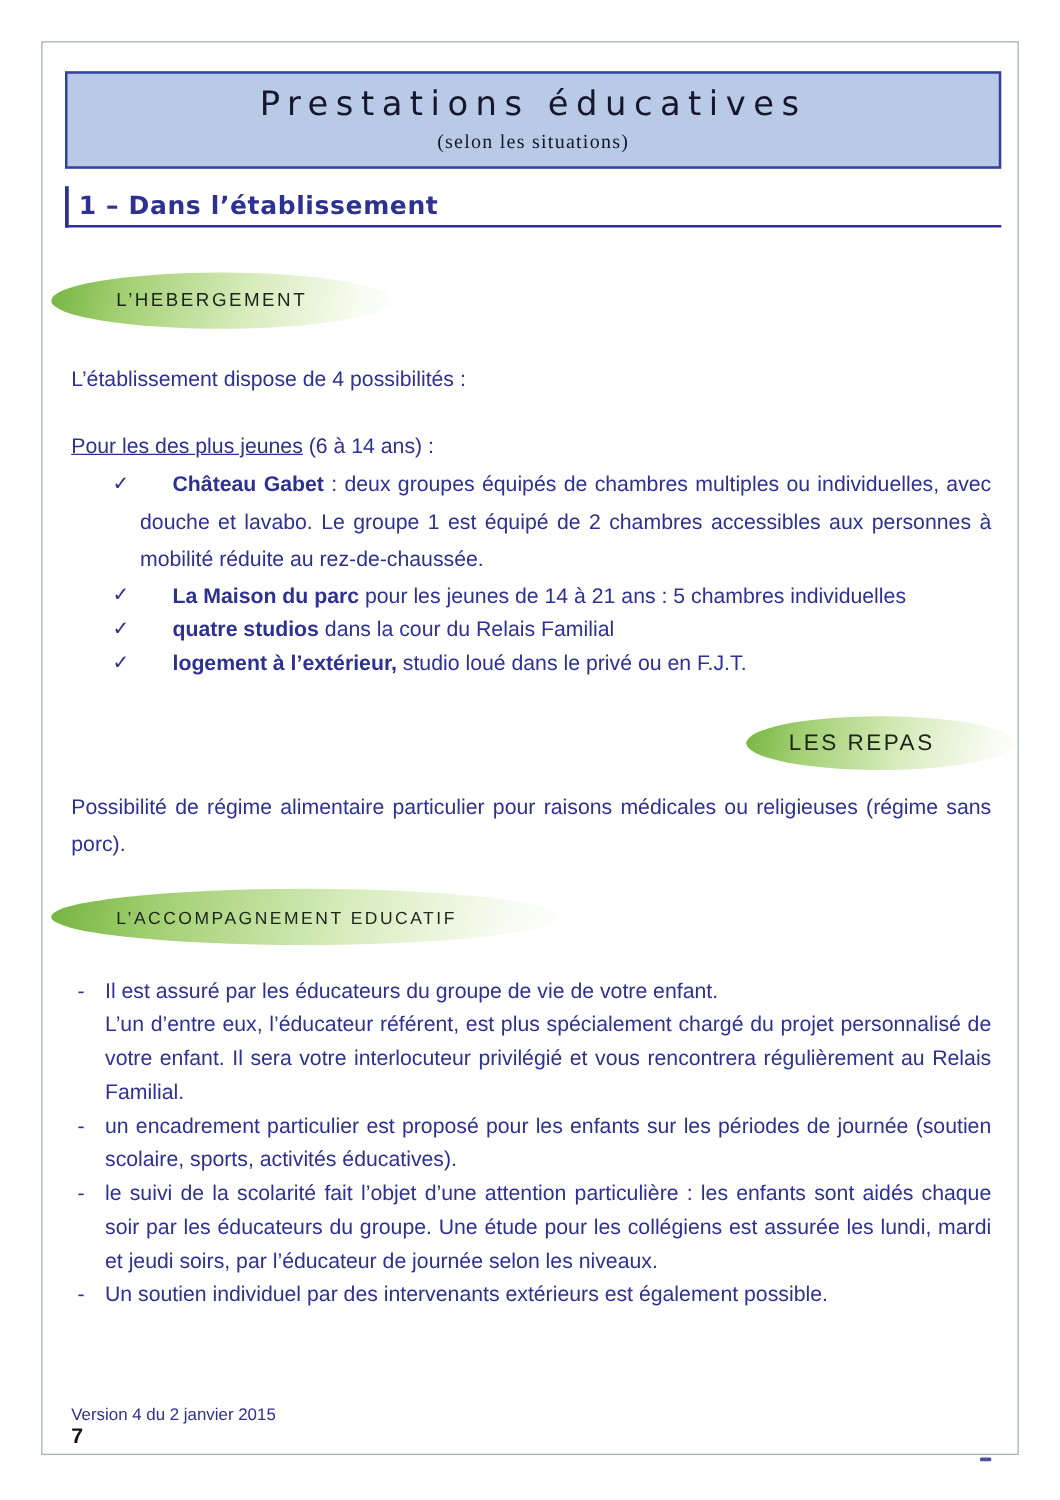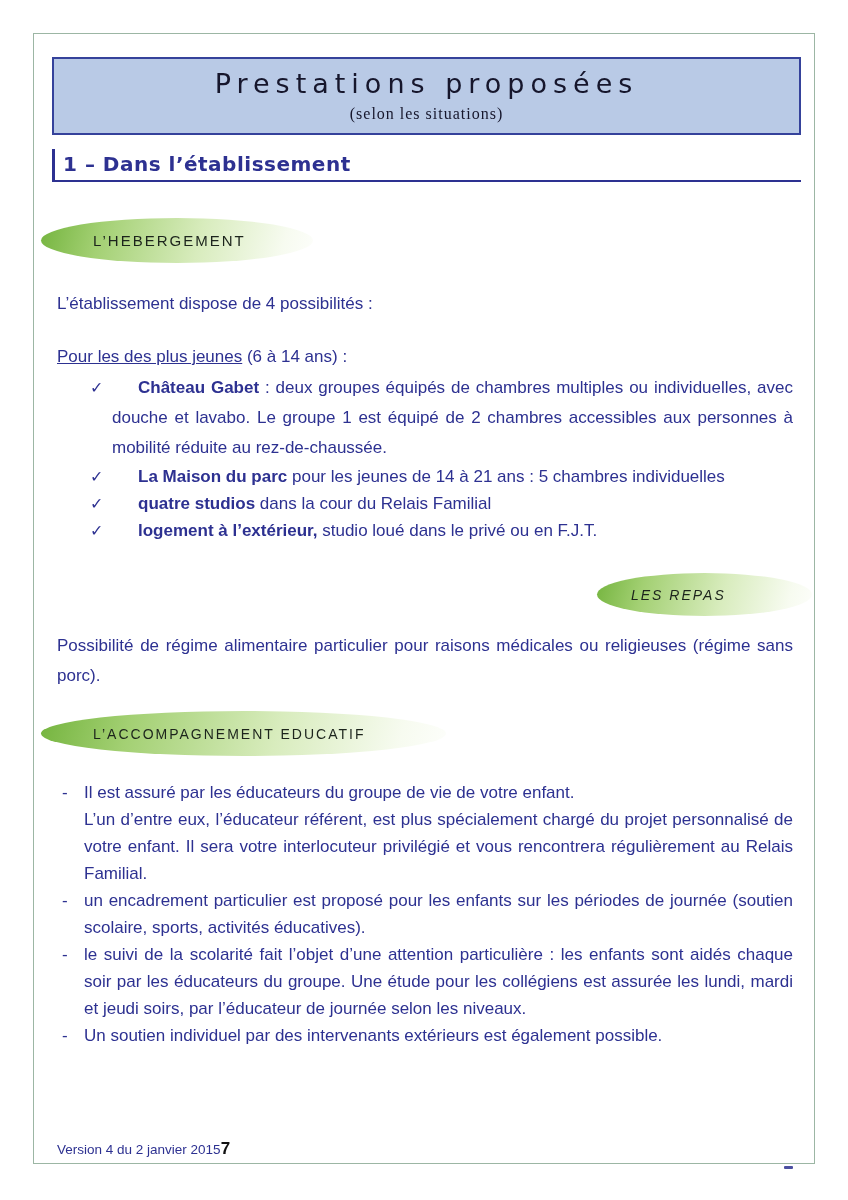--- a/index.html
+++ b/index.html
@@ -30,21 +30,21 @@
     padding:3px 0 4px 8px;font-size:20px;font-weight:bold;color:#2d3191;letter-spacing:.5px;
     font-family:"DejaVu Sans",sans-serif;
   }
   
   .badge{
     border-radius:50%;display:flex;align-items:center;box-sizing:border-box;
     background:linear-gradient(105deg,#74b43e 0%,#a3d073 22%,#d8ecbd 58%,#f7fbf0 88%,#fdfefb 100%);
     color:#1c241c;letter-spacing:2px;font-weight:500;
   }
   .badge-hebergement{width:272px;height:45px;margin:36px 0 0 7px;padding-left:52px;font-size:15px;}
-  .badge-repas{width:215px;height:43px;margin:29px 2px 0 auto;padding-left:34px;font-size:14px;font-style:italic;}
+  .badge-repas{width:215px;height:43px;margin:29px 2px 0 auto;padding-left:34px;font-size:18px;}
   .badge-accompagnement{width:405px;height:45px;margin:20px 0 0 7px;padding-left:52px;font-size:14px;}
   
   .body-text{color:#2d3191;font-size:17px;}
   .intro{margin:26px 21px 10px 23px;line-height:30px;}
   .lead{margin:23px 21px 0 23px;line-height:30px;}
   .lead-grands{margin-top:13px;line-height:27px;}
   .lead-underline{text-decoration:underline;}
   .check-list{margin:1px 21px 0 23px;}
   .check-list-grands{margin-top:0;}
   .check-item{display:flex;line-height:30px;}
@@ -54,37 +54,37 @@
   .check-text b{font-weight:bold;margin-left:26px;}
   .repas-para{margin:15px 21px 0 23px;line-height:30px;text-align:justify;}
   .dash-list{margin:23px 21px 0 23px;}
   .dash-item{display:flex;line-height:27px;}
   .dash-mark{flex:0 0 27px;padding-left:5px;box-sizing:border-box;}
   .dash-text{flex:1;text-align:justify;}
   .dash-text p{margin:0;}
   
   .footer{
     position:absolute;left:23px;right:21px;bottom:4px;
-    display:flex;justify-content:flex-start;align-items:baseline;
+    display:flex;justify-content:flex-start;align-items:baseline;flex-direction:column;
   }
   .footer-version{color:#2d3191;font-size:13.5px;}
   .footer-page{color:#111111;font-size:17px;font-weight:600;}
   .artifact{
     position:absolute;left:784px;top:1166px;width:9px;height:3px;
     background:#2d3191;border-radius:1px;opacity:.85;
   }
 </style>
 </head>
 <body>
 
 <div class="screen">
   <div class="page-border">
 
     <div class="title-box">
-      <div class="doc-title">Prestations proposées</div>
+      <div class="doc-title">Prestations éducatives</div>
       <div class="doc-subtitle">(selon les situations)</div>
     </div>
 
     <div class="section-heading">1 – Dans l’établissement</div>
 
     <div class="badge badge-hebergement">
       <span>L’HEBERGEMENT</span>
     </div>
 
     <div class="body-text intro">L’établissement dispose de 4 possibilités :</div>

